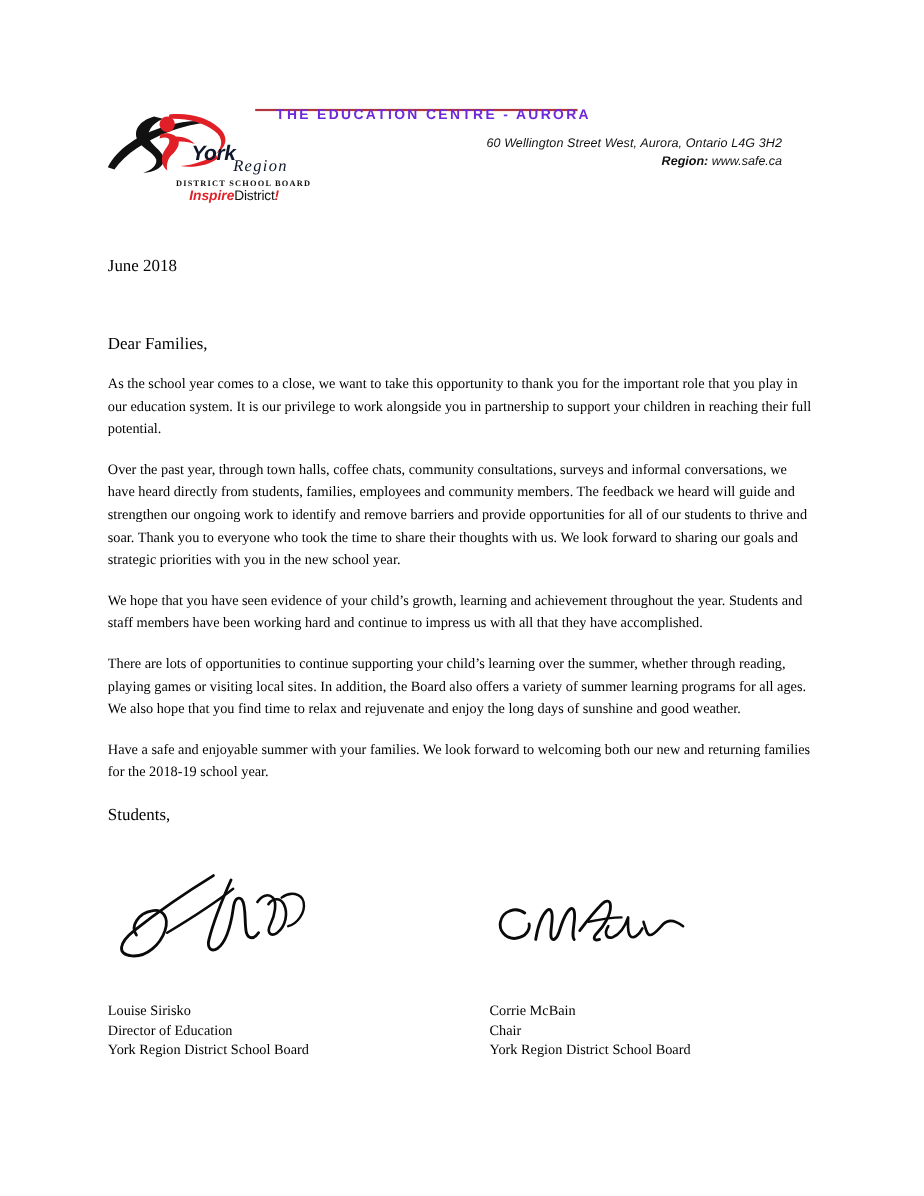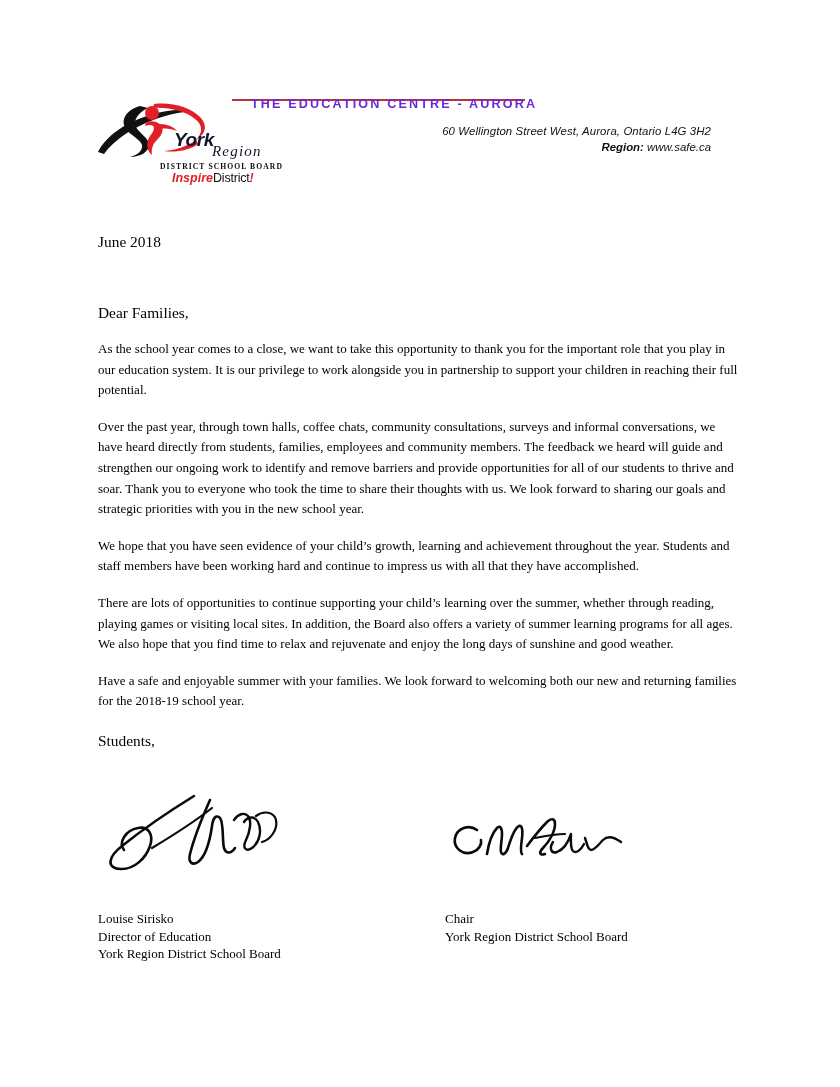--- a/index.html
+++ b/index.html
@@ -329,19 +329,20 @@
           <path d="M78 38 C 84 30, 92 20, 98 14 C 102 10, 106 10, 106 16
                    C 106 24, 100 34, 94 40 C 90 44, 90 48, 96 46" stroke-width="2.6"></path>
           <path d="M86 30 C 96 28, 108 26, 116 26" stroke-width="2.2"></path>
           <path d="M104 34 C 100 40, 102 46, 108 44 C 116 41, 120 32, 122 26
                    C 122 32, 121 40, 124 43 C 127 46, 132 42, 135 36" stroke-width="2.4"></path>
           <path d="M136 30 C 138 36, 139 42, 142 42 C 146 42, 150 36, 154 32
                    C 158 28, 164 28, 172 34" stroke-width="2.4"></path>
         </g>
       </svg>
       <div class="sig-names">
+        <div>Corrie McBain</div>
         <div>Chair</div>
         <div>York Region District School Board</div>
       </div>
     </div>
   </div>
 
 </div>
 
 </body></html>

